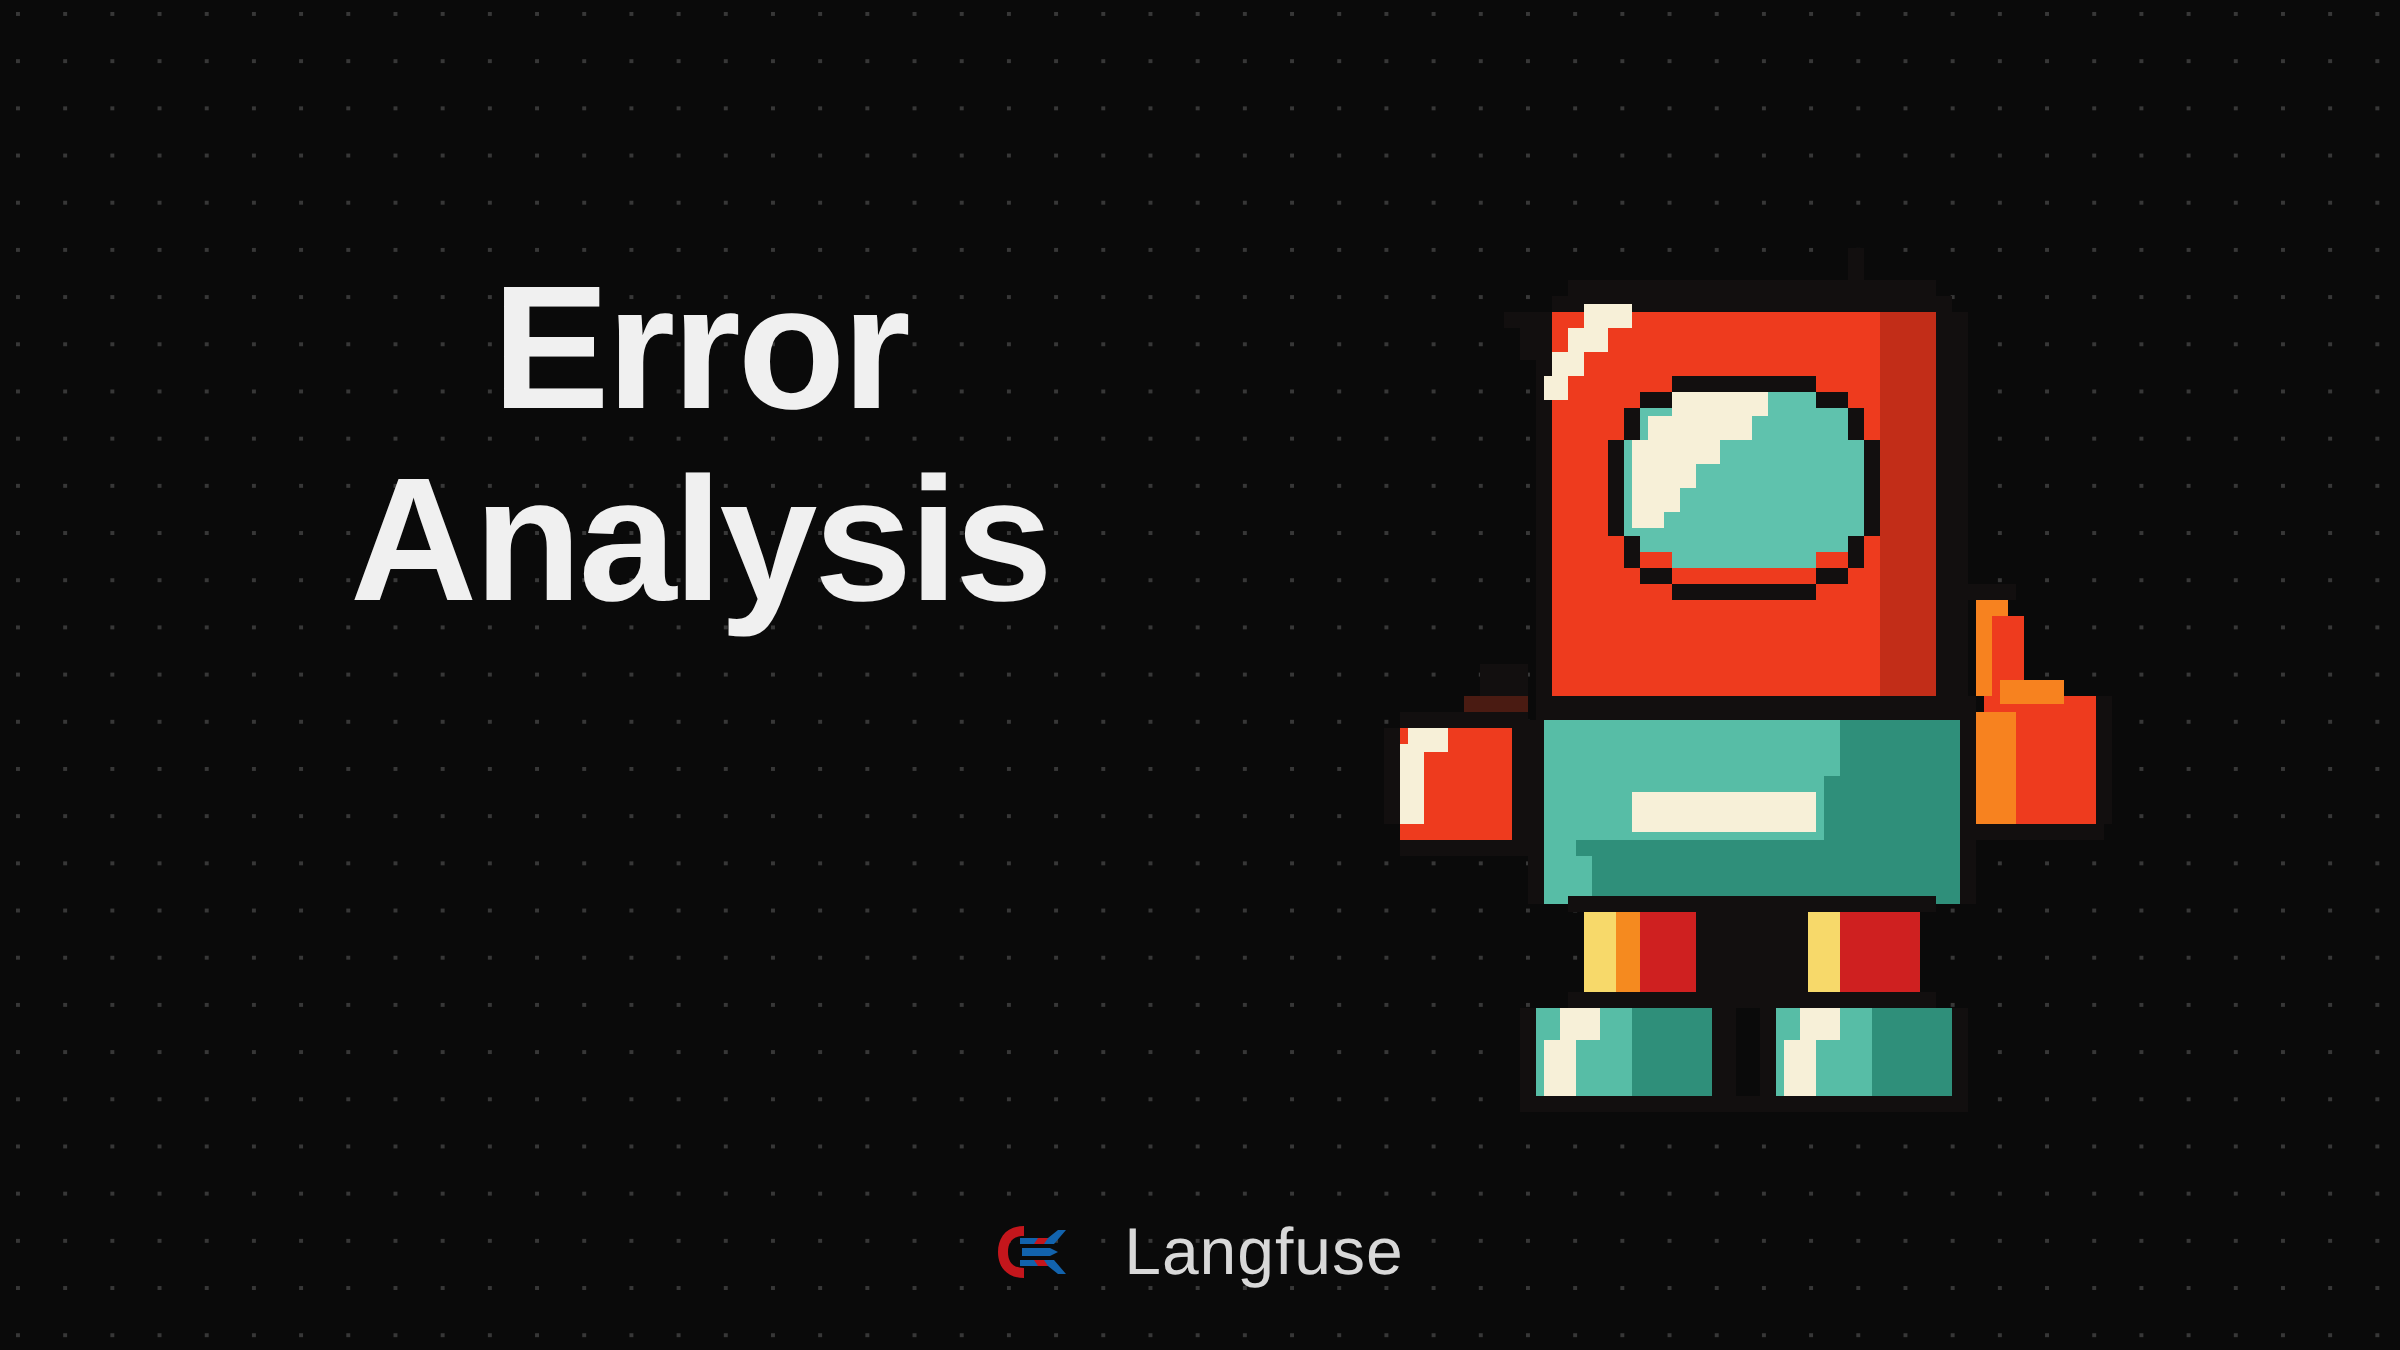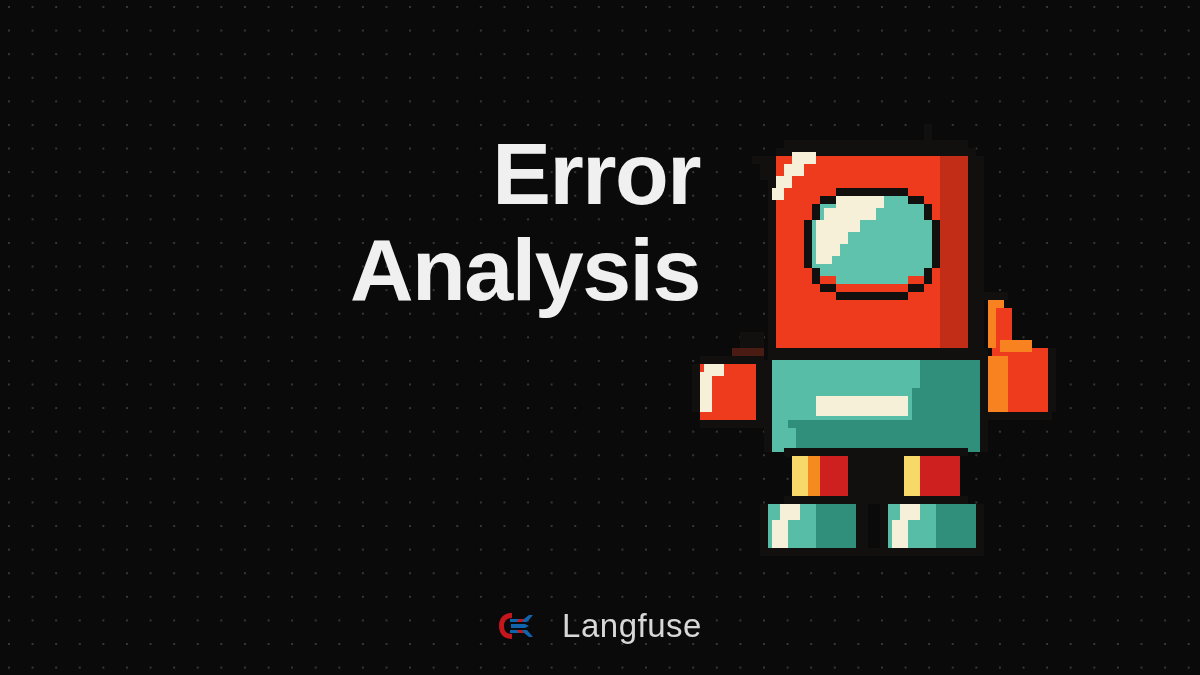--- a/index.html
+++ b/index.html
@@ -19,21 +19,21 @@
     background-size: 23.6px 23.6px;
     background-position: 8px 6px;
     overflow:hidden;
   }
 
   
   #text-block {
     position:absolute;
     left:0; top:126px;
     width:700px;
-    text-align:right;
+    text-align:center;
   }
   #page-title {
     color:#f0f0f0;
     font-size:88px;
     font-weight:bold;
     line-height:1.09;
     letter-spacing:-1.5px;
     white-space:pre-line;
   }
   #page-subtitle {

